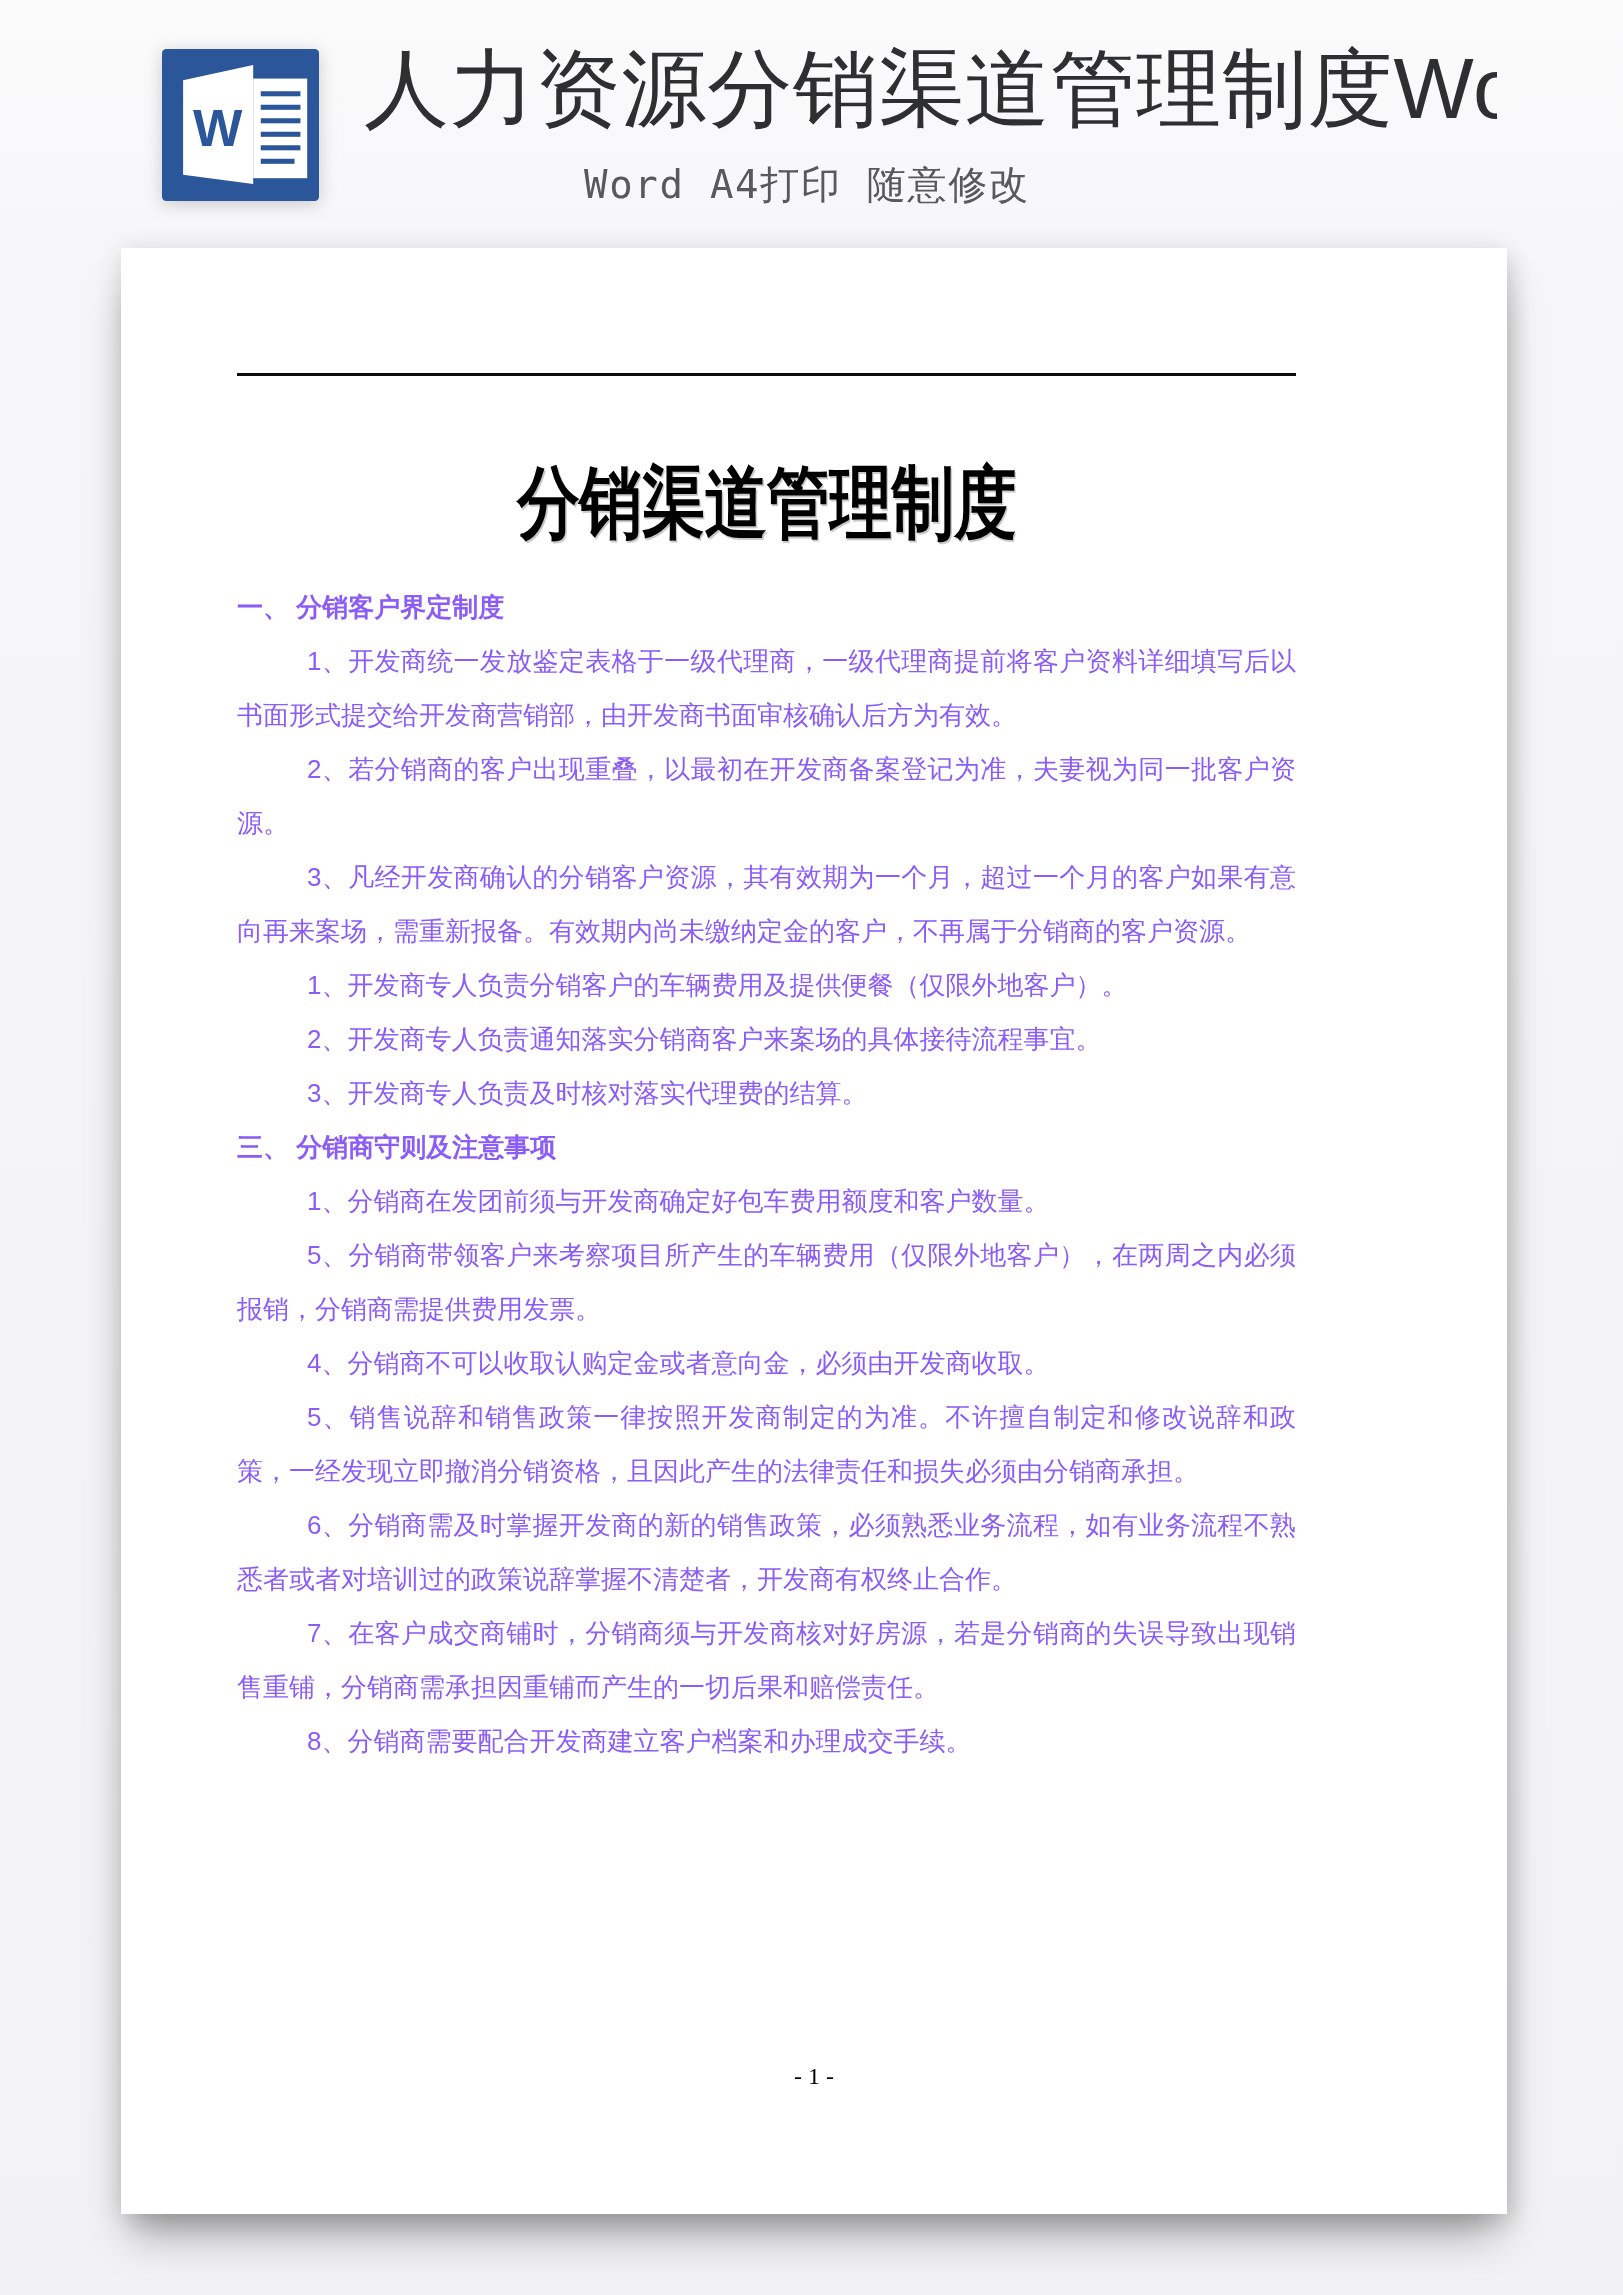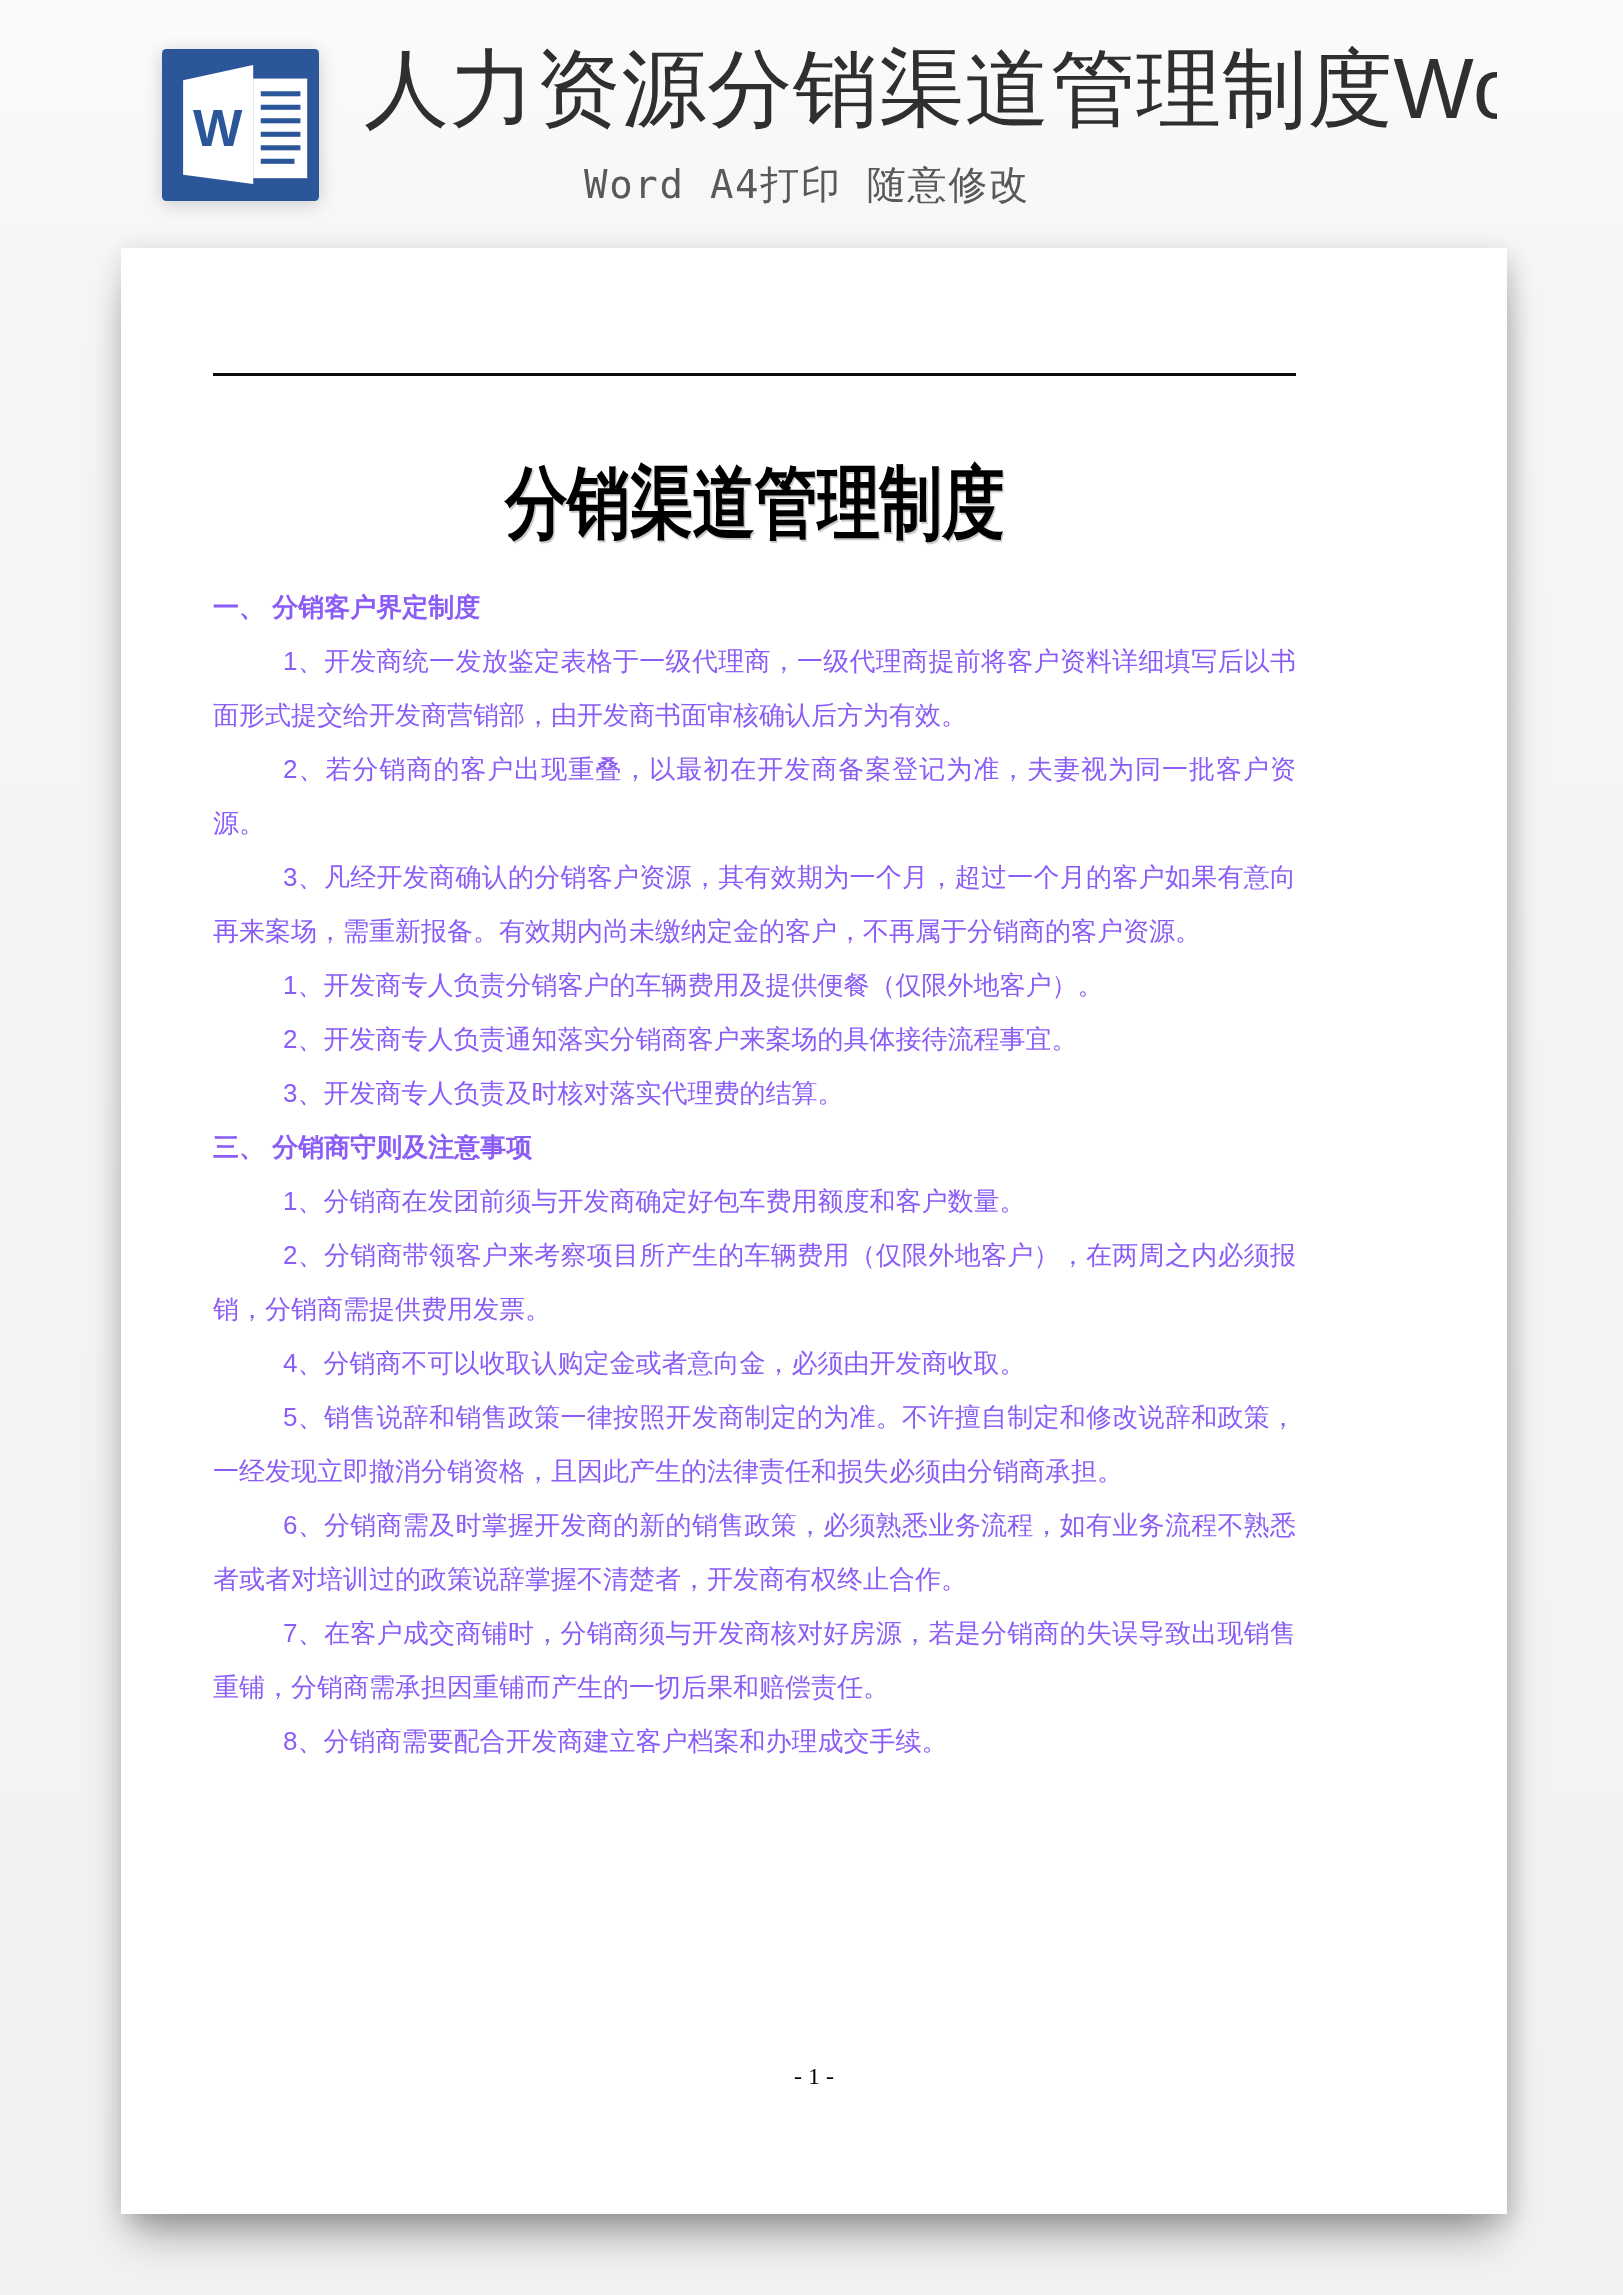--- a/index.html
+++ b/index.html
@@ -52,21 +52,21 @@
   }
   
   .page {
     position: absolute;
     left: 121px;
     top: 248px;
     width: 1386px;
     height: 1966px;
     background: #ffffff;
     box-sizing: border-box;
-    padding: 0 211px 0 92px;
+    padding: 0 211px 0 116px;
     box-shadow:
       0 0 24px rgba(0,0,0,0.10),
       10px 12px 18.6px rgba(0,0,0,0.06),
       0 29px 41px -10px rgba(0,0,0,0.34);
   }
   .rule {
     margin-top: 125px;
     width: 100%;
     height: 2.5px;
     background: #0c0c0c;
@@ -154,21 +154,21 @@
     <div class="body-text">
       <p class="heading">一、 分销客户界定制度</p>
       <p class="item">1、开发商统一发放鉴定表格于一级代理商，一级代理商提前将客户资料详细填写后以书面形式提交给开发商营销部，由开发商书面审核确认后方为有效。</p>
       <p class="item">2、若分销商的客户出现重叠，以最初在开发商备案登记为准，夫妻视为同一批客户资源。</p>
       <p class="item">3、凡经开发商确认的分销客户资源，其有效期为一个月，超过一个月的客户如果有意向再来案场，需重新报备。有效期内尚未缴纳定金的客户，不再属于分销商的客户资源。</p>
       <p class="item">1、开发商专人负责分销客户的车辆费用及提供便餐（仅限外地客户）。</p>
       <p class="item">2、开发商专人负责通知落实分销商客户来案场的具体接待流程事宜。</p>
       <p class="item">3、开发商专人负责及时核对落实代理费的结算。</p>
       <p class="heading">三、 分销商守则及注意事项</p>
       <p class="item">1、分销商在发团前须与开发商确定好包车费用额度和客户数量。</p>
-      <p class="item">2、分销商带领客户来考察项目所产生的车辆费用（仅限外地客户），在两周之内必须报销，分销商需提供费用发票。</p>
+      <p class="item">5、分销商带领客户来考察项目所产生的车辆费用（仅限外地客户），在两周之内必须报销，分销商需提供费用发票。</p>
       <p class="item">4、分销商不可以收取认购定金或者意向金，必须由开发商收取。</p>
       <p class="item">5、销售说辞和销售政策一律按照开发商制定的为准。不许擅自制定和修改说辞和政策，一经发现立即撤消分销资格，且因此产生的法律责任和损失必须由分销商承担。</p>
       <p class="item">6、分销商需及时掌握开发商的新的销售政策，必须熟悉业务流程，如有业务流程不熟悉者或者对培训过的政策说辞掌握不清楚者，开发商有权终止合作。</p>
       <p class="item">7、在客户成交商铺时，分销商须与开发商核对好房源，若是分销商的失误导致出现销售重铺，分销商需承担因重铺而产生的一切后果和赔偿责任。</p>
       <p class="item">8、分销商需要配合开发商建立客户档案和办理成交手续。</p>
     </div>
 
     <div class="page-number">- 1 -</div>
   </div>
 

